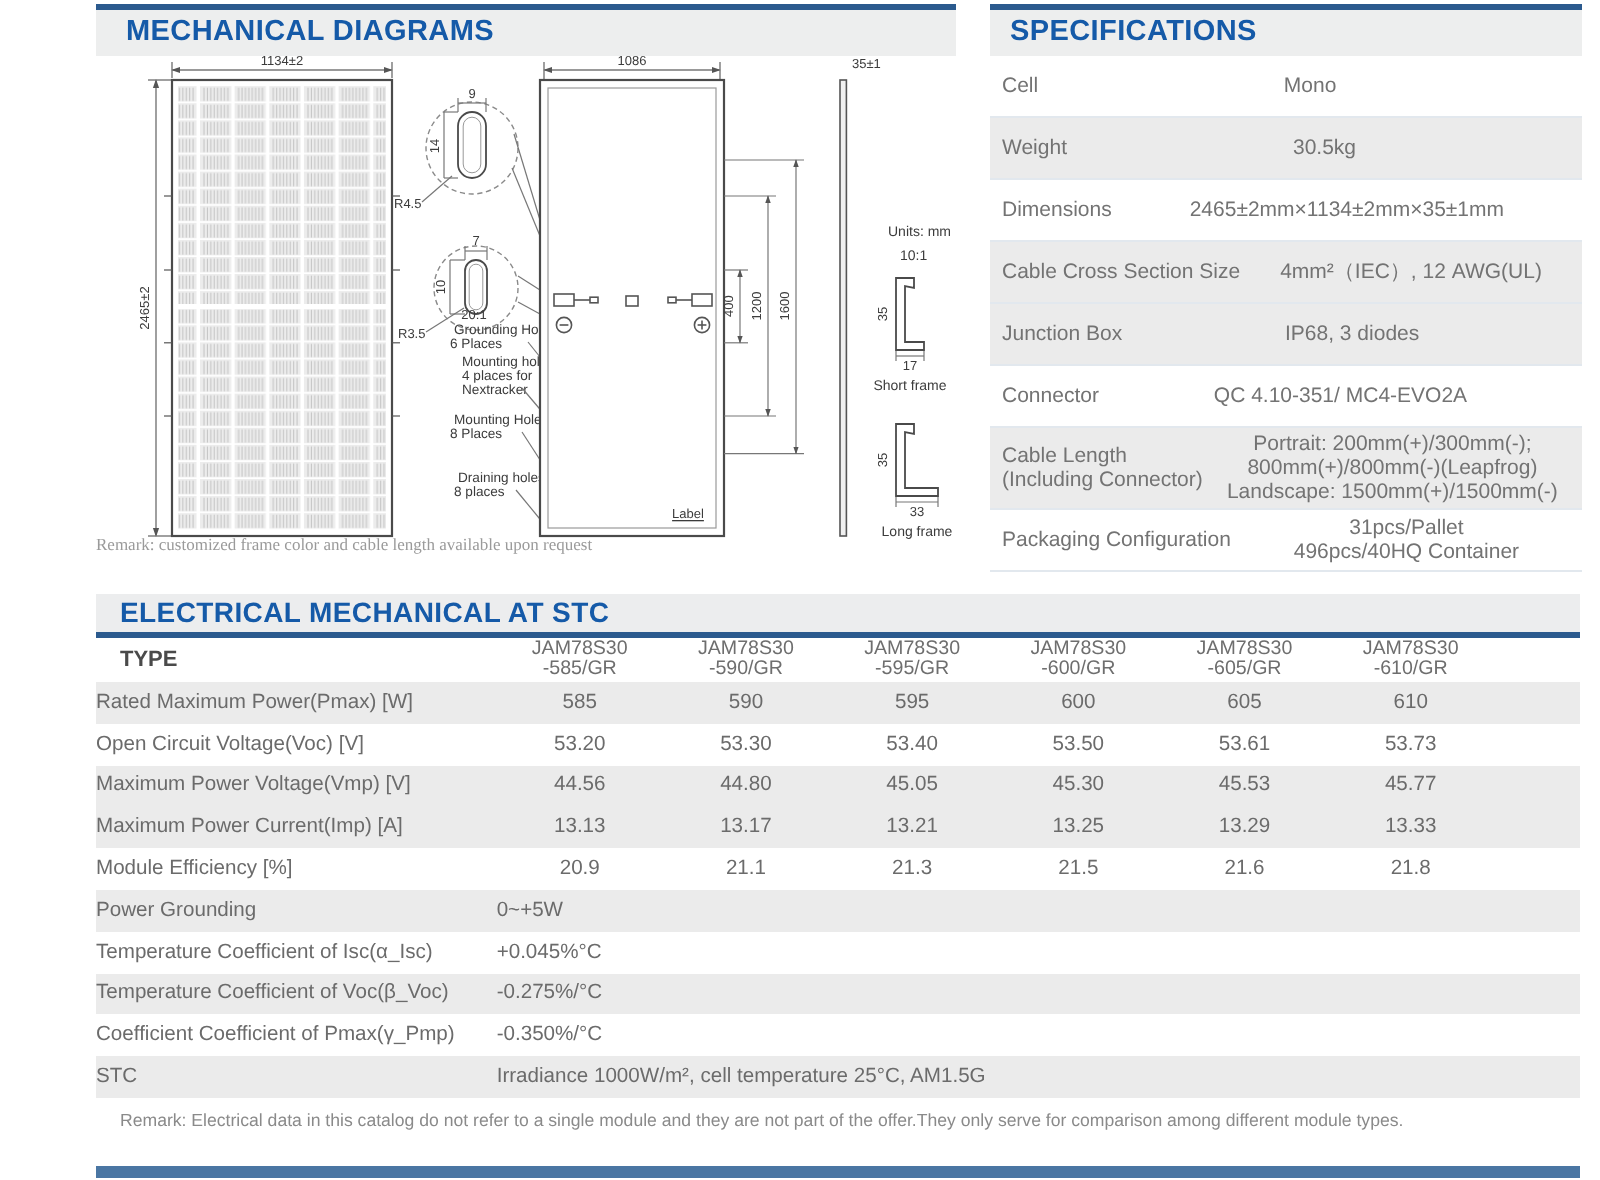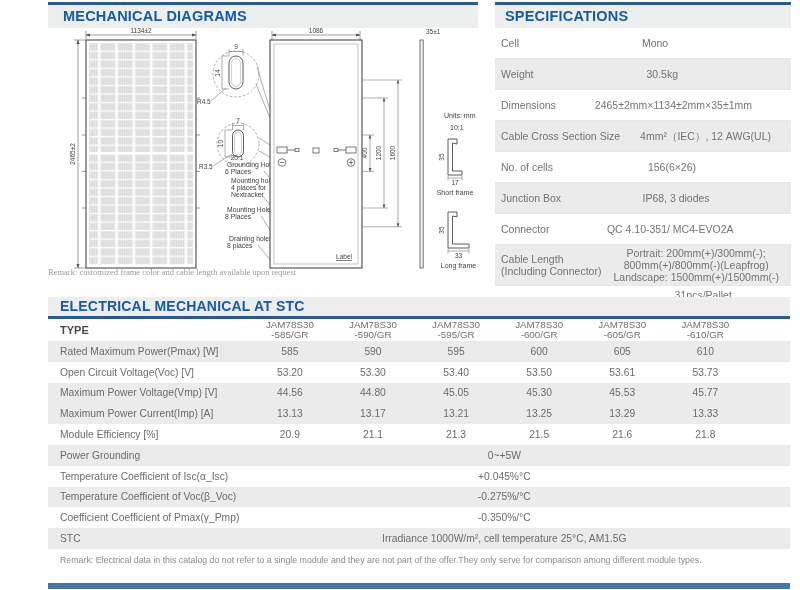--- a/index.html
+++ b/index.html
@@ -22,23 +22,23 @@
   .spec-value{flex:1;text-align:center;white-space:pre-line;line-height:12px;padding:0 2px;}
   
   .elec{position:absolute;left:48px;top:297px;width:742px;}
   .elec-head{background:#ecedee;height:19px;line-height:19px;border-bottom:3px solid #2b5a8e;}
   .elec-head .section-title{padding-left:12px;font-size:14px;}
   .elec-type-row{display:flex;align-items:center;height:22px;background:#fff;}
   .elec-type-label{width:27%;padding-left:12px;box-sizing:border-box;font-size:11px;font-weight:bold;color:#4a4a4a;}
   .elec-col-head{width:11.2%;text-align:center;font-size:9.8px;line-height:10.5px;color:#6e6e6e;white-space:pre-line;}
   .elec-row{display:flex;align-items:center;height:20.8px;font-size:10.3px;color:#6b6b6b;}
   .elec-row.stripe{background:#ebebeb;}
-  .elec-label{width:27%;padding-left:12px;box-sizing:border-box;}
+  .elec-label{width:27%;padding-left:0;box-sizing:border-box;}
   .elec-val{width:11.2%;text-align:center;}
-  .elec-val-span{flex:1;margin-right:4%;text-align:center;}
+  .elec-val-span{flex:1;margin-right:4%;text-align:left;}
   .elec-remark{margin-top:6px;padding-left:12px;font-size:8.8px;color:#8a8a8a;}
   .page-footer{position:absolute;left:48px;top:583px;width:742px;height:6px;background:#4a76a3;}
   
   .dimtxt{font-size:6.5px;fill:#3c3c3c;font-family:"Liberation Sans",sans-serif;}
   .calltxt{font-size:6.8px;fill:#3c3c3c;font-family:"Liberation Sans",sans-serif;}
   .captxt{font-size:7px;fill:#3c3c3c;font-family:"Liberation Sans",sans-serif;}
 </style>
 </head>
 <body>
 
@@ -250,24 +250,20 @@
           <div class="spec-value">30.5kg</div>
         </div>
         <div class="spec-row">
           <div class="spec-label">Dimensions</div>
           <div class="spec-value">2465±2mm×1134±2mm×35±1mm</div>
         </div>
         <div class="spec-row stripe">
           <div class="spec-label">Cable Cross Section Size</div>
           <div class="spec-value">4mm²（IEC）, 12 AWG(UL)</div>
         </div>
-        <div class="spec-row">
-          <div class="spec-label">No. of cells</div>
-          <div class="spec-value">156(6×26)</div>
-        </div>
         <div class="spec-row stripe">
           <div class="spec-label">Junction Box</div>
           <div class="spec-value">IP68, 3 diodes</div>
         </div>
         <div class="spec-row">
           <div class="spec-label">Connector</div>
           <div class="spec-value">QC 4.10-351/ MC4-EVO2A</div>
         </div>
         <div class="spec-row stripe">
           <div class="spec-label">Cable Length

